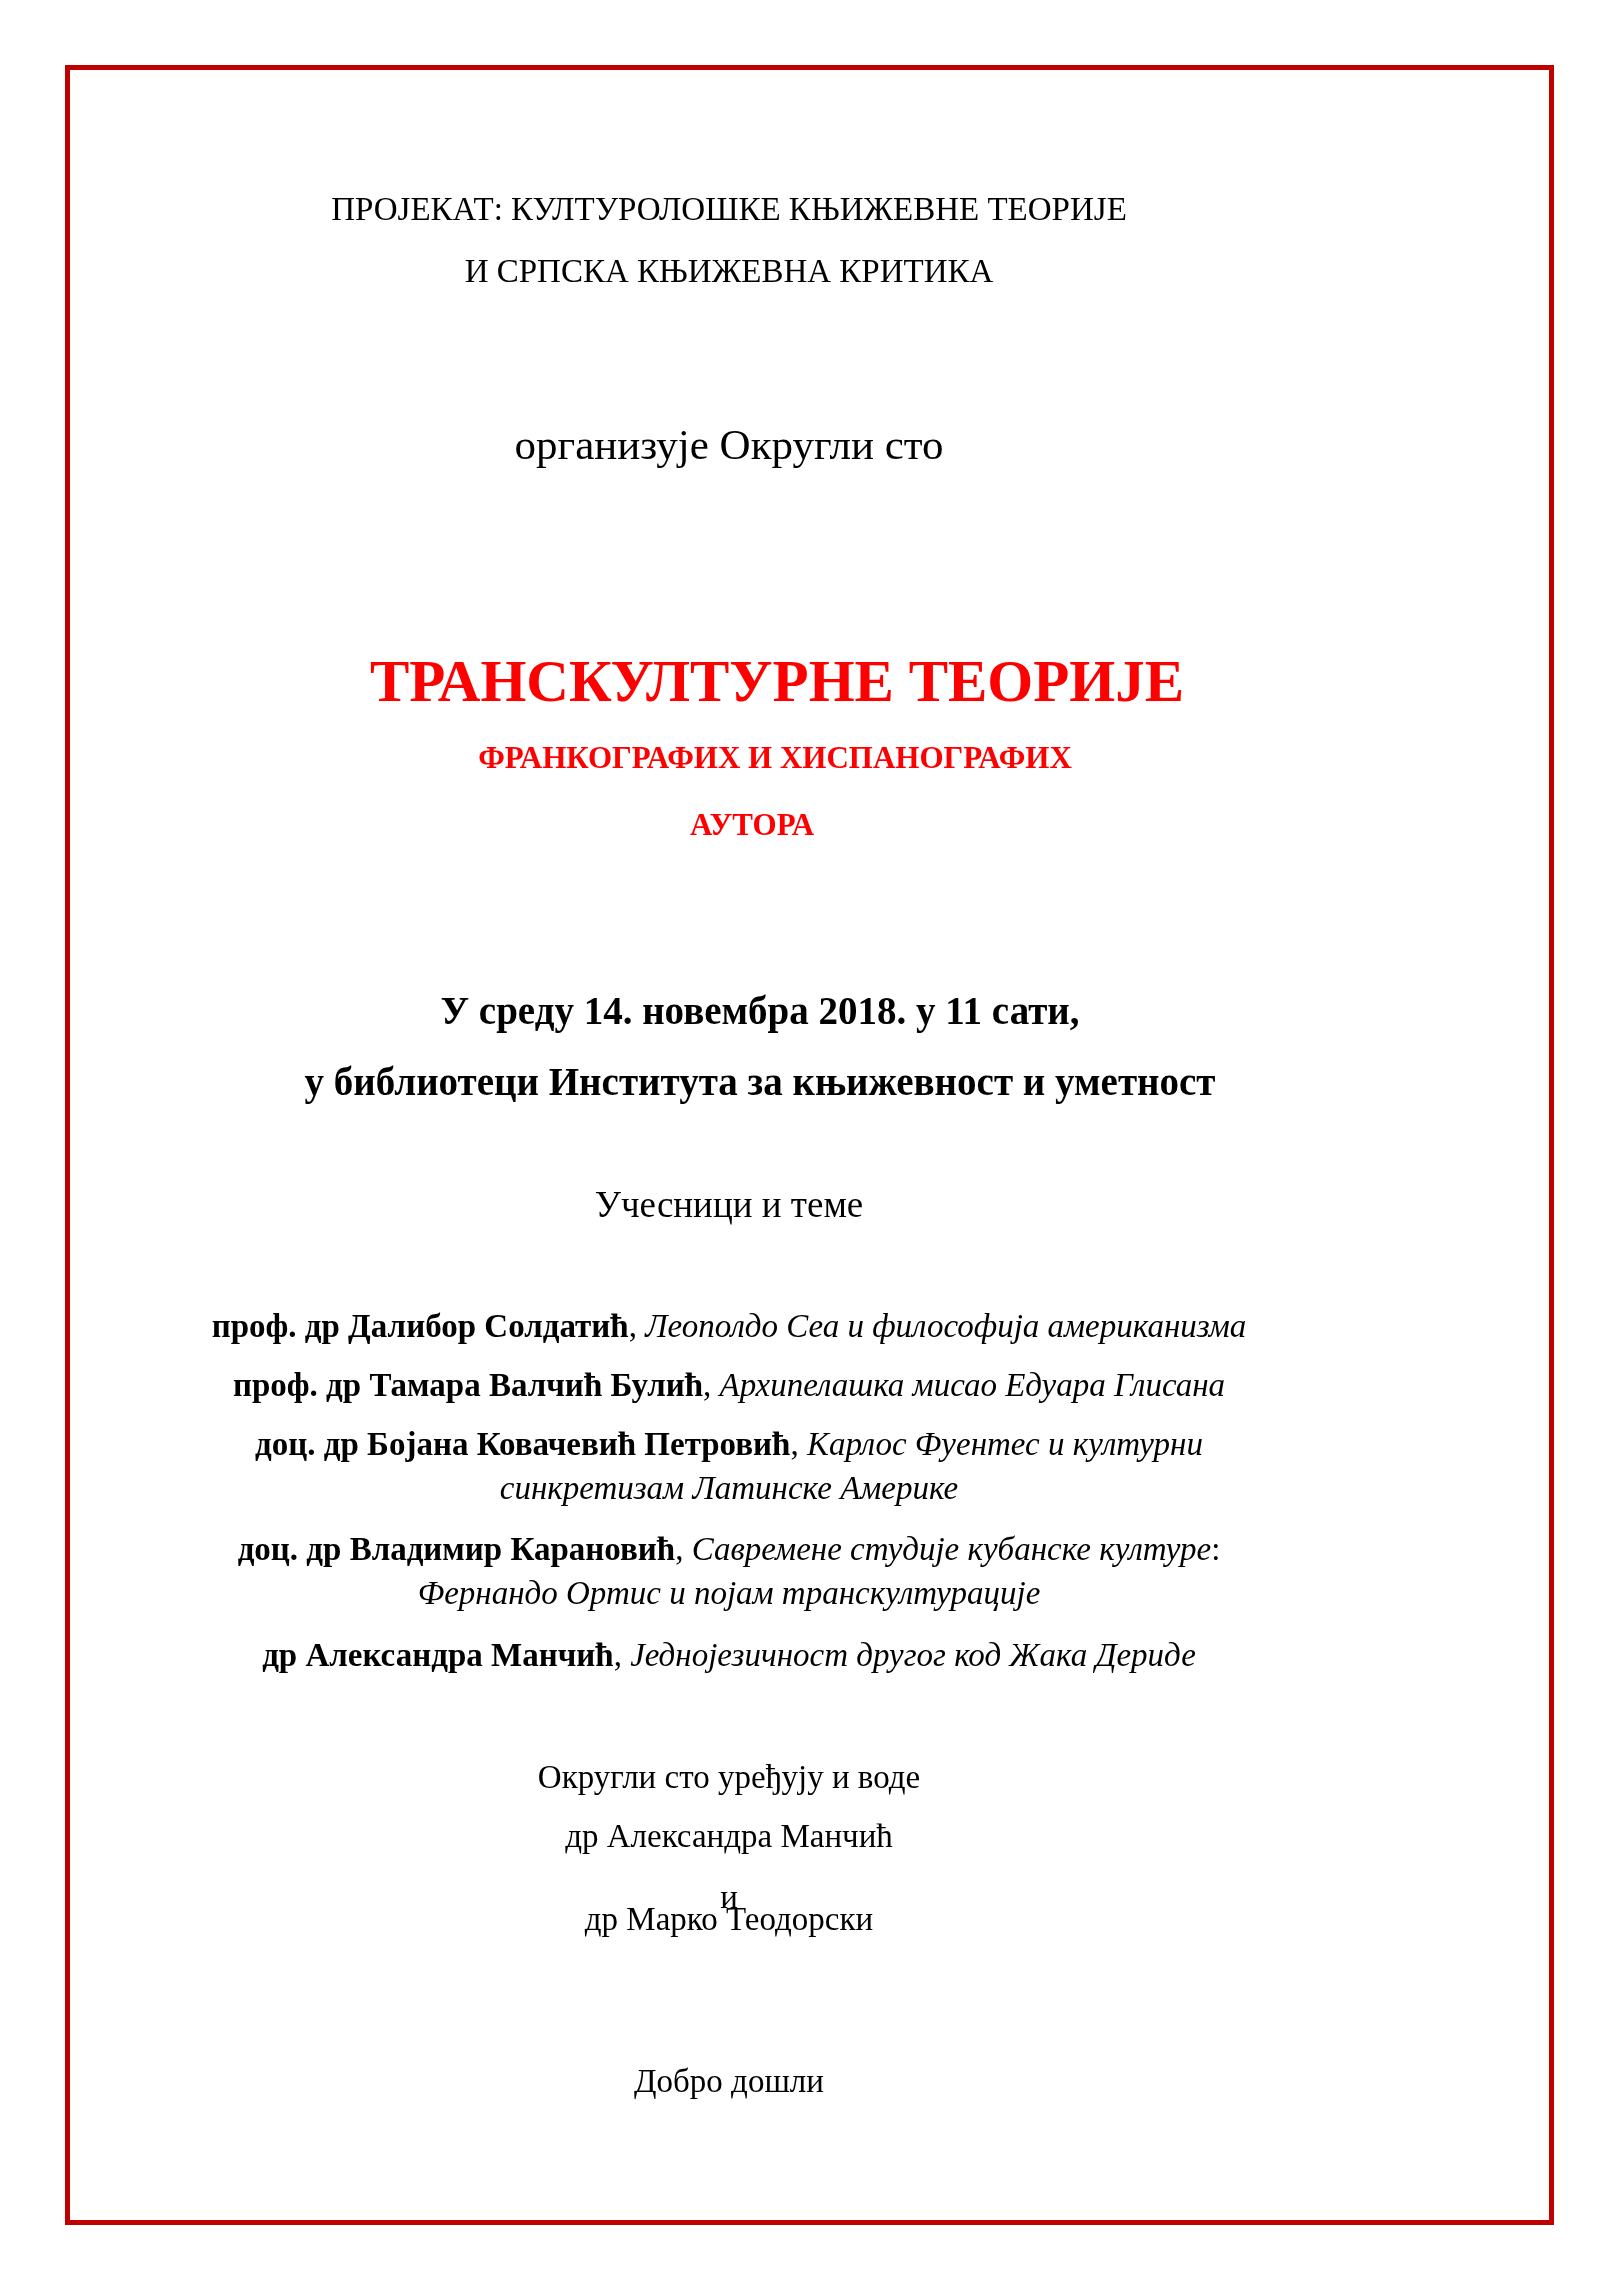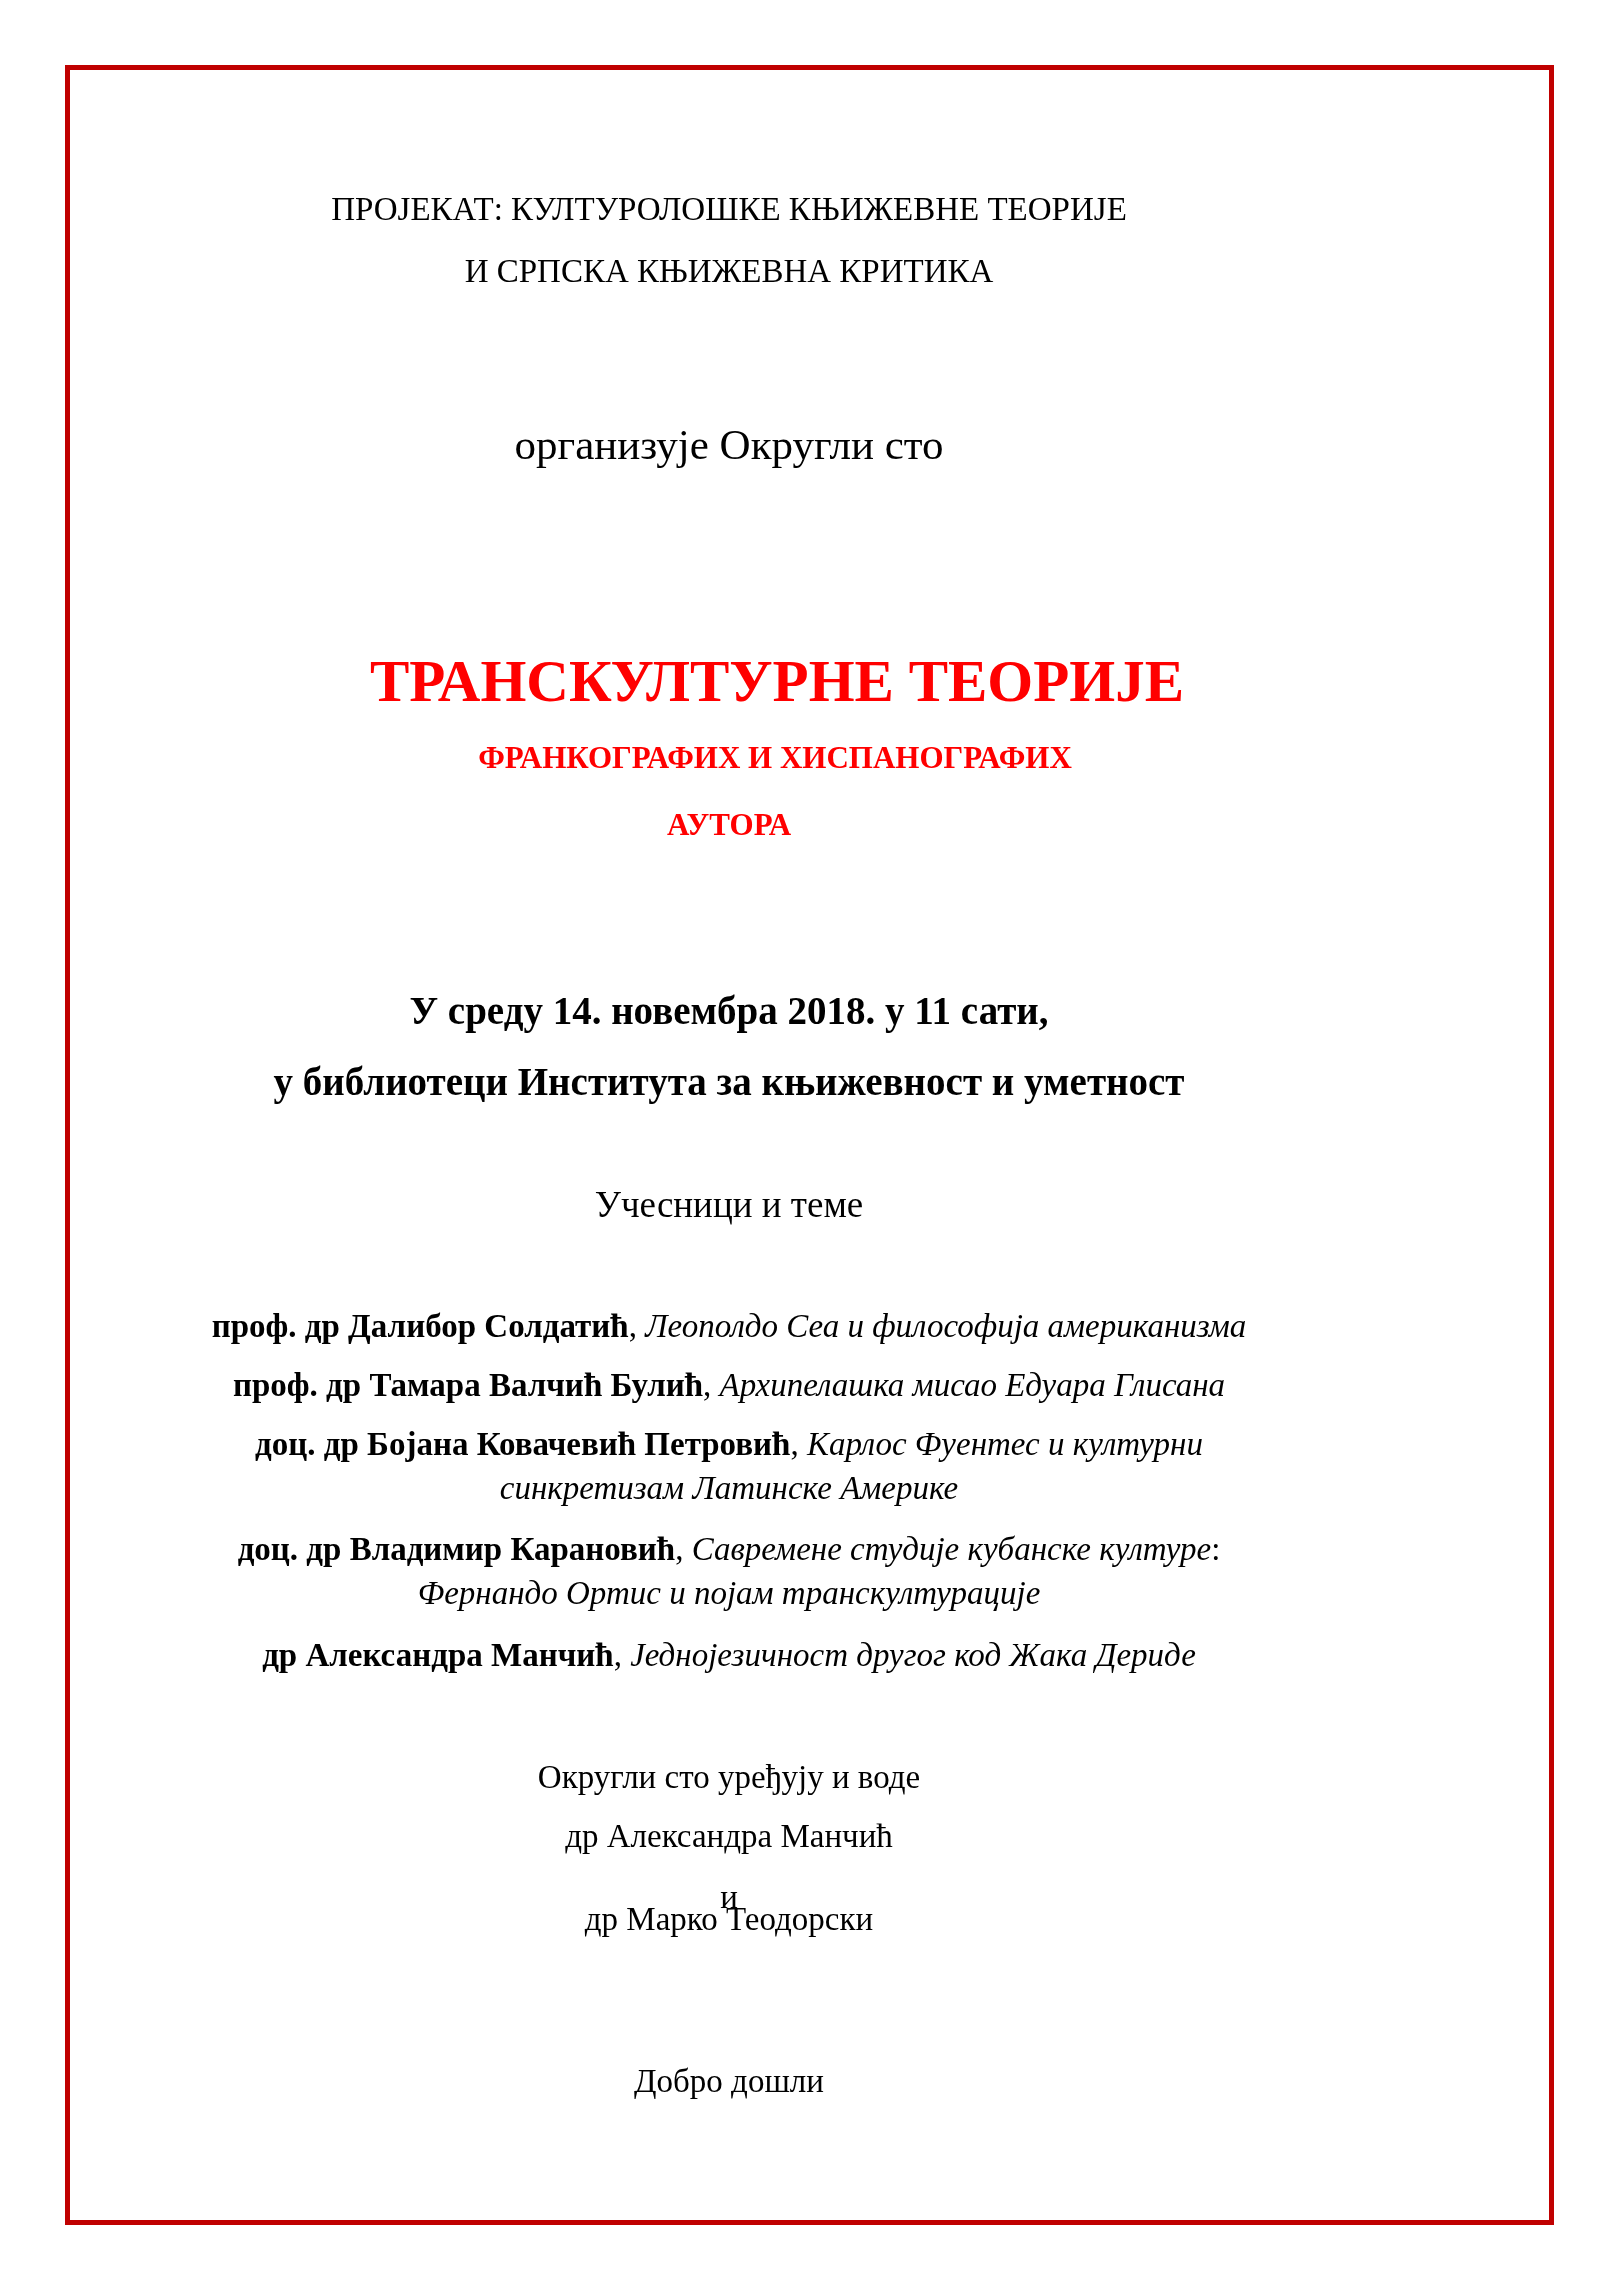--- a/index.html
+++ b/index.html
@@ -5,40 +5,40 @@
   html, body { margin: 0; padding: 0; background: #ffffff; }
   body { width: 1621px; height: 2293px; position: relative; overflow: hidden;
          font-family: "Liberation Serif", "DejaVu Serif", serif; color: #000; }
   .frame { position: absolute; left: 65px; top: 65px; width: 1479px; height: 2150px;
            border: 5.9px solid #C00000; }
   .line { position: absolute; left: 0; width: 1458px; text-align: center; white-space: nowrap; }
   .hdr { font-size: 33px; }
   .org { font-size: 43px; }
   .title { font-size: 59px; font-weight: bold; color: #FF0000; padding-left: 48px; }
   .subtitle { font-size: 31px; font-weight: bold; color: #FF0000; }
-  .when { font-size: 39px; font-weight: bold; }
+  .when { font-size: 39px; font-weight: bold; padding-left: 31px; }
   .section { font-size: 37px; }
   .part { font-size: 33px; }
   .part b { font-weight: bold; }
   .part i { font-style: italic; }
   .mods { font-size: 33px; }
 </style>
 </head>
 <body>
 
 <div class="frame"></div>
 
 <div class="line hdr" style="top:191px;">ПРОЈЕКАТ: КУЛТУРОЛОШКЕ КЊИЖЕВНЕ ТЕОРИЈЕ</div>
 <div class="line hdr" style="top:253px;">И СРПСКА КЊИЖЕВНА КРИТИКА</div>
 
 <div class="line org" style="top:420px;">организује Округли сто</div>
 
 <div class="line title" style="top:647px;">ТРАНСКУЛТУРНЕ ТЕОРИЈЕ</div>
 <div class="line subtitle" style="top:740px;padding-left:46px;">ФРАНКОГРАФИХ И ХИСПАНОГРАФИХ</div>
-<div class="line subtitle" style="top:807px;">АУТОРА</div>
+<div class="line subtitle" style="top:807px;margin-left:23px;">АУТОРА</div>
 
 <div class="line when" style="top:988px;">У среду 14. новембра 2018. у 11 сати,</div>
 <div class="line when" style="top:1059px;">у библиотеци Института за књижевност и уметност</div>
 
 <div class="line section" style="top:1183px;">Учесници и теме</div>
 
 <div class="line part" style="top:1308px;">
   <b>проф. др Далибор Солдатић</b><span>, </span><i>Леополдо Сеа и философија американизма</i>
 </div>
 <div class="line part" style="top:1367px;">

